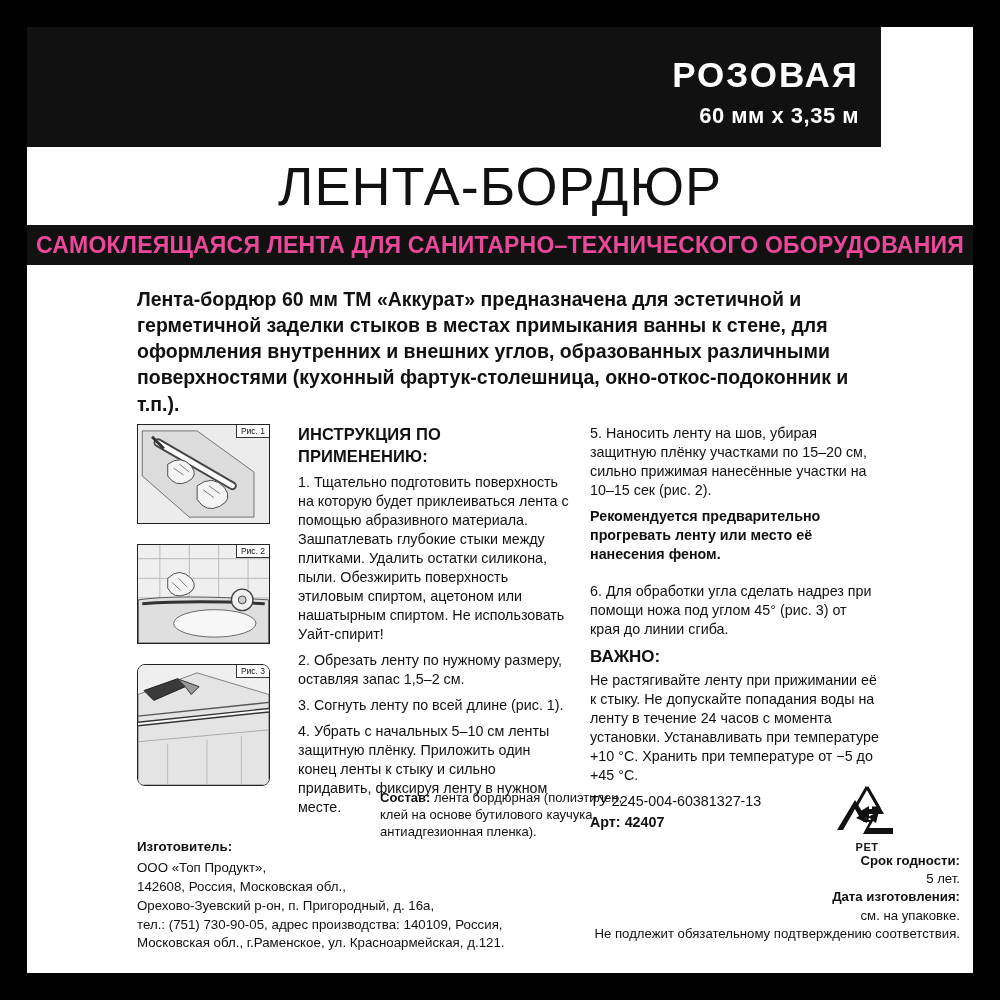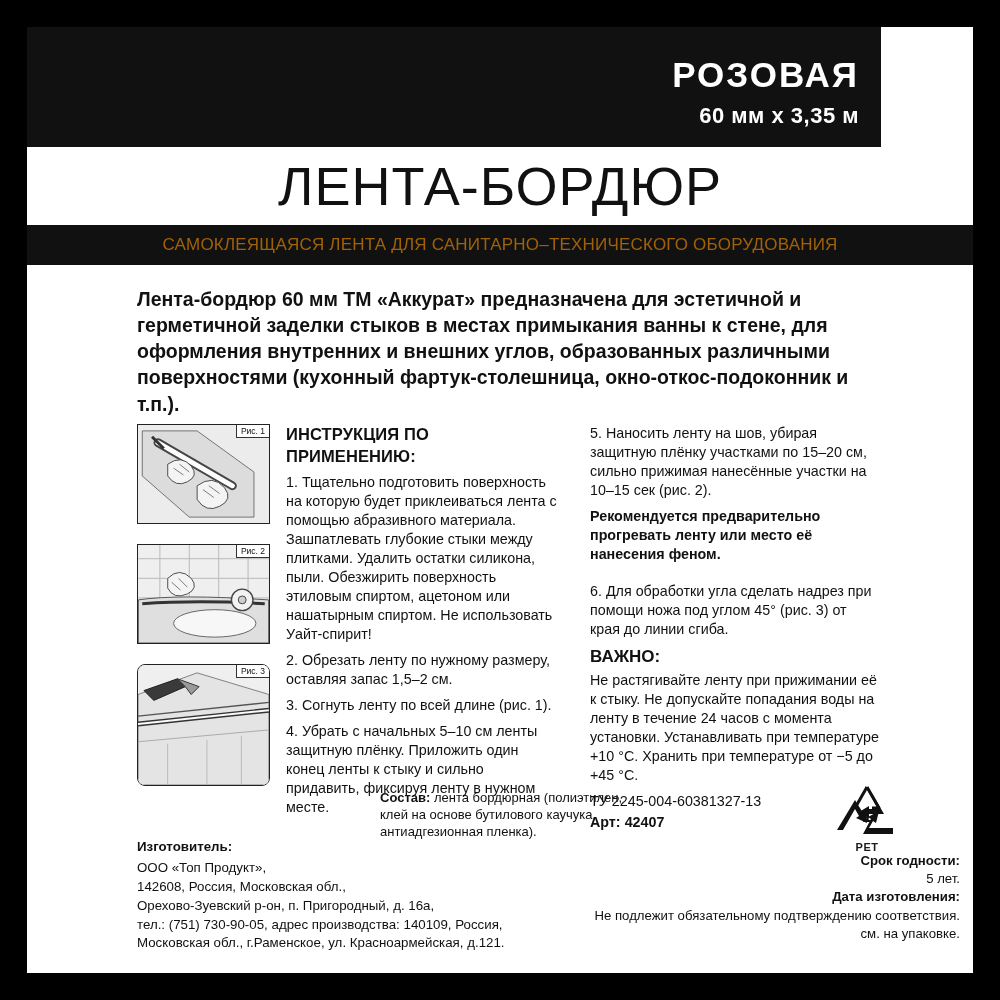--- a/index.html
+++ b/index.html
@@ -92,23 +92,23 @@
   
   .subtitle-band {
     position: absolute;
     left: 27px; top: 225px; width: 946px; height: 40px;
     background: #111111;
     display: flex;
     align-items: center;
     justify-content: center;
   }
   .subtitle-text {
-    color: #a16207;
-    font-size: 17px;
-    font-weight: normal;
+    color: #ec4899;
+    font-size: 23px;
+    font-weight: bold;
     letter-spacing: 0.2px;
   }
 
   
   .intro {
     position: absolute;
     left: 137px;
     top: 286px;
     width: 740px;
     font-size: 19.5px;
@@ -145,21 +145,21 @@
     font-size: 8.5px;
     padding: 1px 4px;
     z-index: 5;
     color: #111;
   }
   .fig svg { display: block; width: 100%; height: 100%; }
 
   
   .col-mid {
     position: absolute;
-    left: 286px;
+    left: 298px;
     top: 424px;
     width: 272px;
     font-size: 14.3px;
     line-height: 1.33;
     color: #111;
   }
   .col-right {
     position: absolute;
     left: 590px;
     top: 424px;
@@ -376,17 +376,17 @@
     </svg>
     <div class="pet">PET</div>
   </div>
 
   <div class="bottom-right">
     <div>
       <span class="br-head">Срок годности:</span>
     </div>
     <div>5 лет.</div>
     <div class="br-head">Дата изготовления:</div>
+    <div>см. на упаковке.</div>
     <div>Не подлежит обязательному подтверждению соответствия.</div>
-    <div>см. на упаковке.</div>
   </div>
 
 </div>
 
 </body></html>

